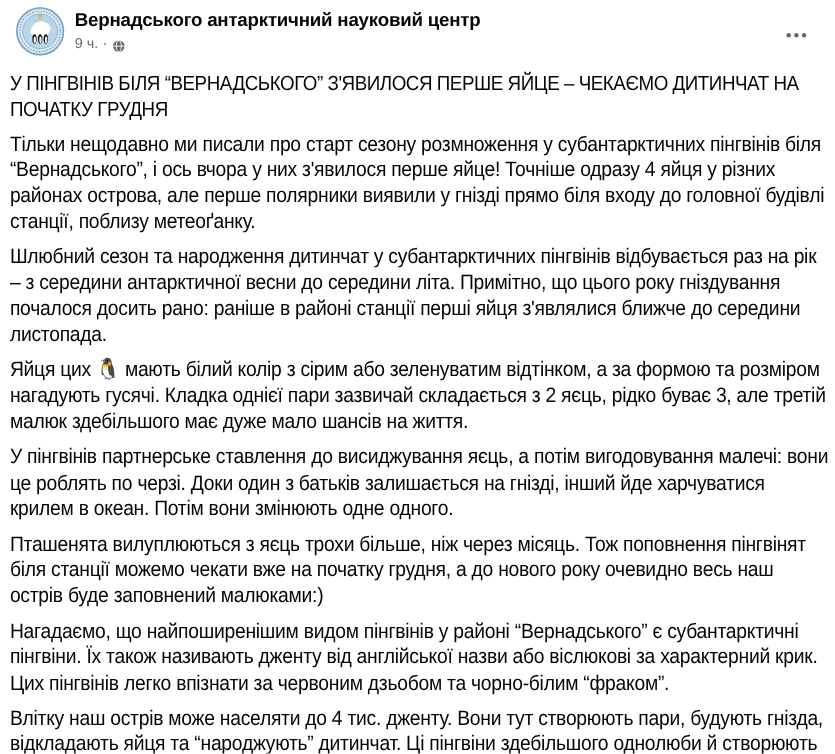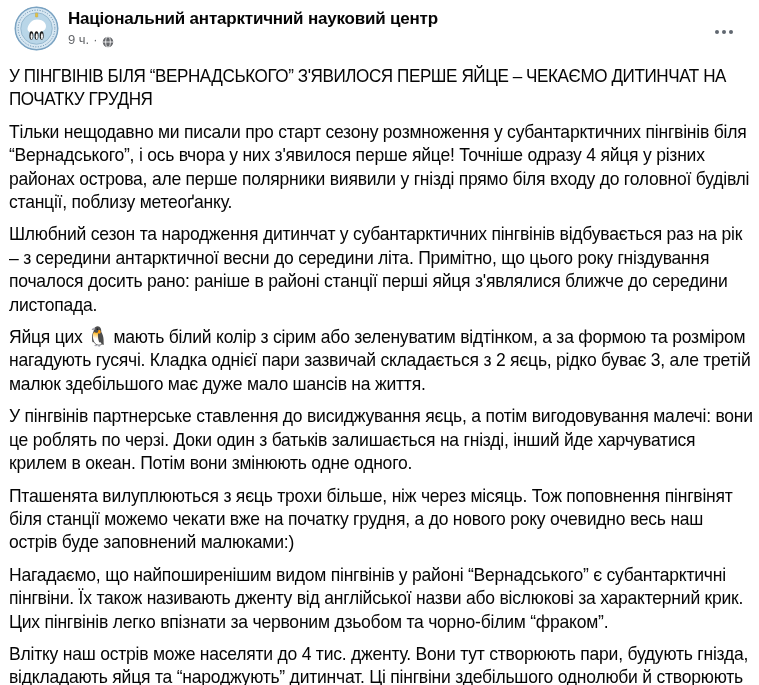--- a/index.html
+++ b/index.html
@@ -92,21 +92,21 @@
         <ellipse cx="18.5" cy="31.5" rx="2.1" ry="4.6" fill="#1c1c1c"></ellipse>
         <ellipse cx="18.8" cy="32.3" rx="1.1" ry="3.2" fill="#f5f5f5"></ellipse>
         <ellipse cx="24" cy="31.5" rx="2.1" ry="4.6" fill="#1c1c1c"></ellipse>
         <ellipse cx="24.3" cy="32.3" rx="1.1" ry="3.2" fill="#f5f5f5"></ellipse>
         <ellipse cx="29.5" cy="31.5" rx="2.1" ry="4.6" fill="#1c1c1c"></ellipse>
         <ellipse cx="29.8" cy="32.3" rx="1.1" ry="3.2" fill="#f5f5f5"></ellipse>
       </g>
     </svg>
   </div>
   <div class="header-text">
-    <div class="page-name">Національний антарктичний науковий центр</div>
+    <div class="page-name">Вернадського антарктичний науковий центр</div>
     <div class="meta">
       <span class="timestamp">9 ч.</span>
       <span class="separator">·</span>
       <span class="globe-icon">
         <svg width="12" height="12" viewBox="0 0 16 16">
           <circle cx="8" cy="8" r="7" fill="#65676b"></circle>
           <path d="M1 8 H15" stroke="#ffffff" stroke-width="1.1" fill="none"></path>
           <ellipse cx="8" cy="8" rx="3.1" ry="6.9" fill="none" stroke="#ffffff" stroke-width="1.1"></ellipse>
         </svg>
       </span>

